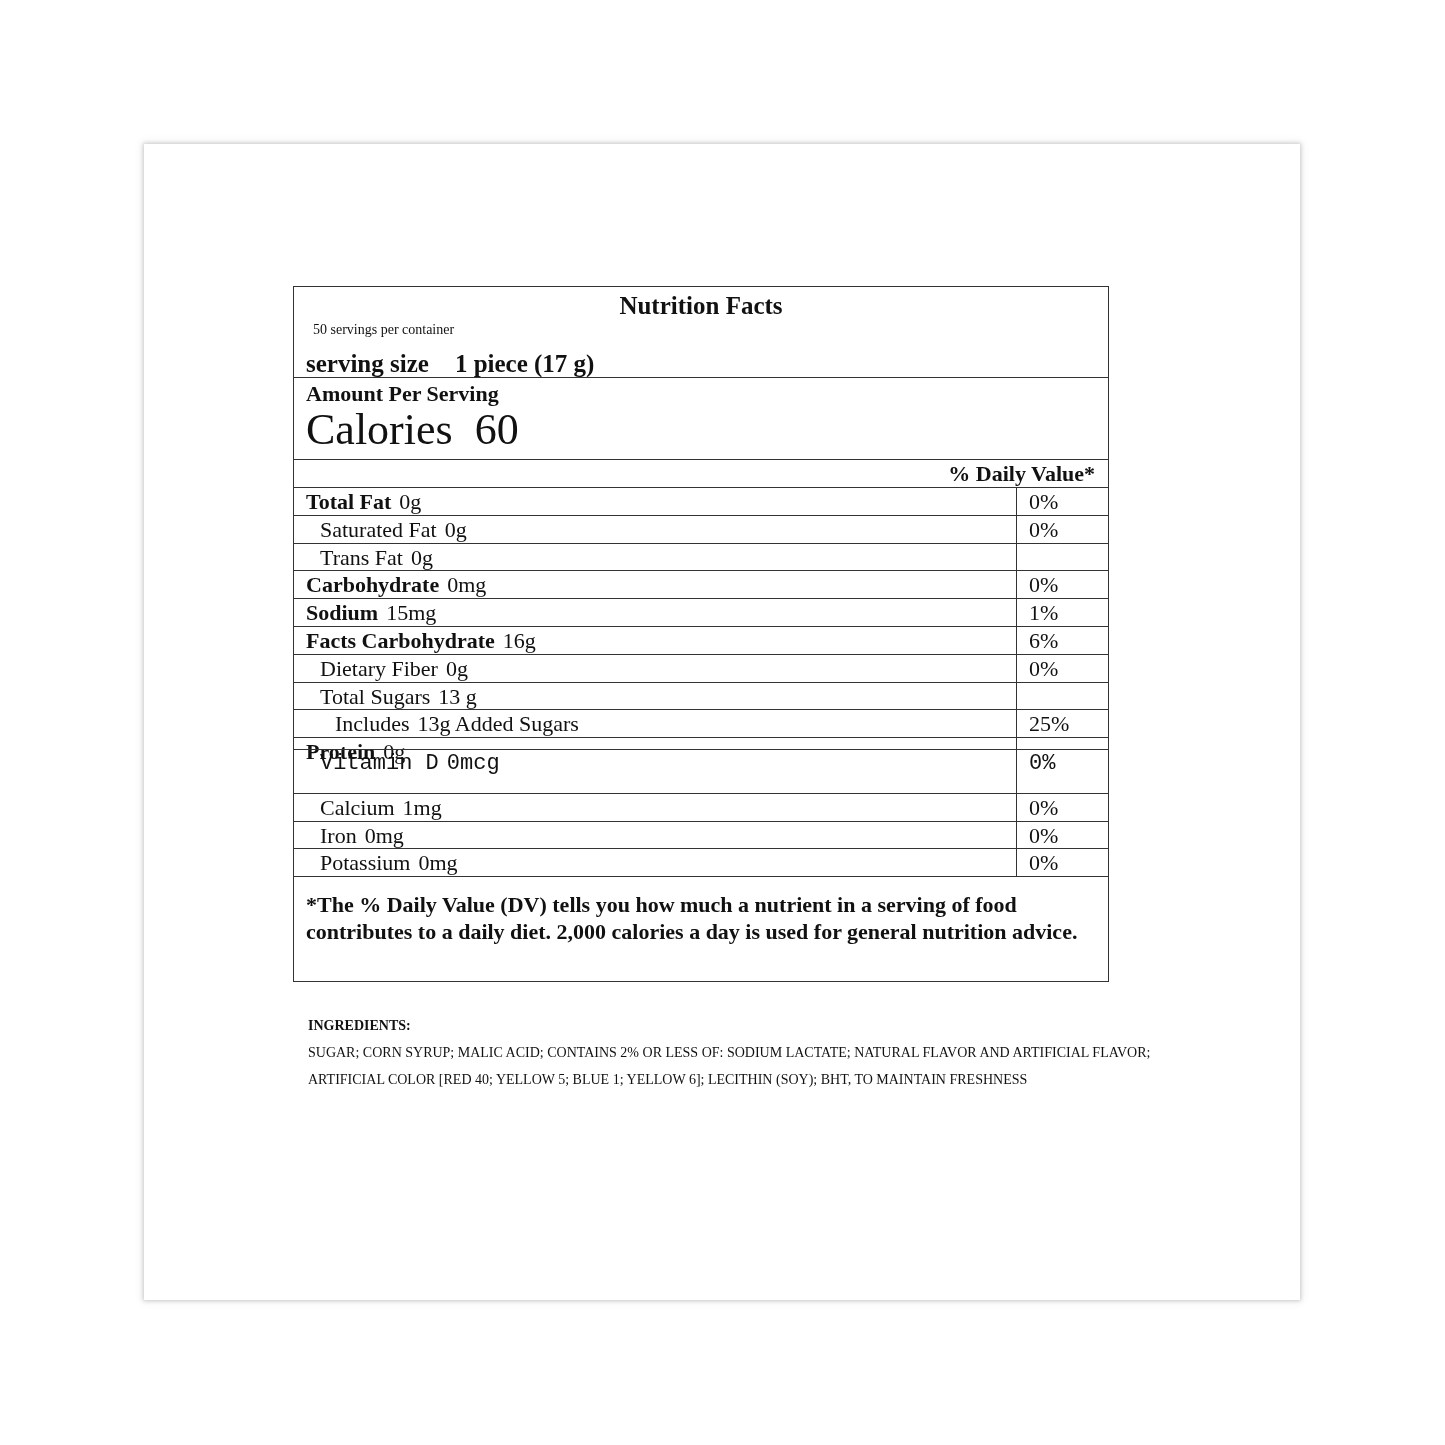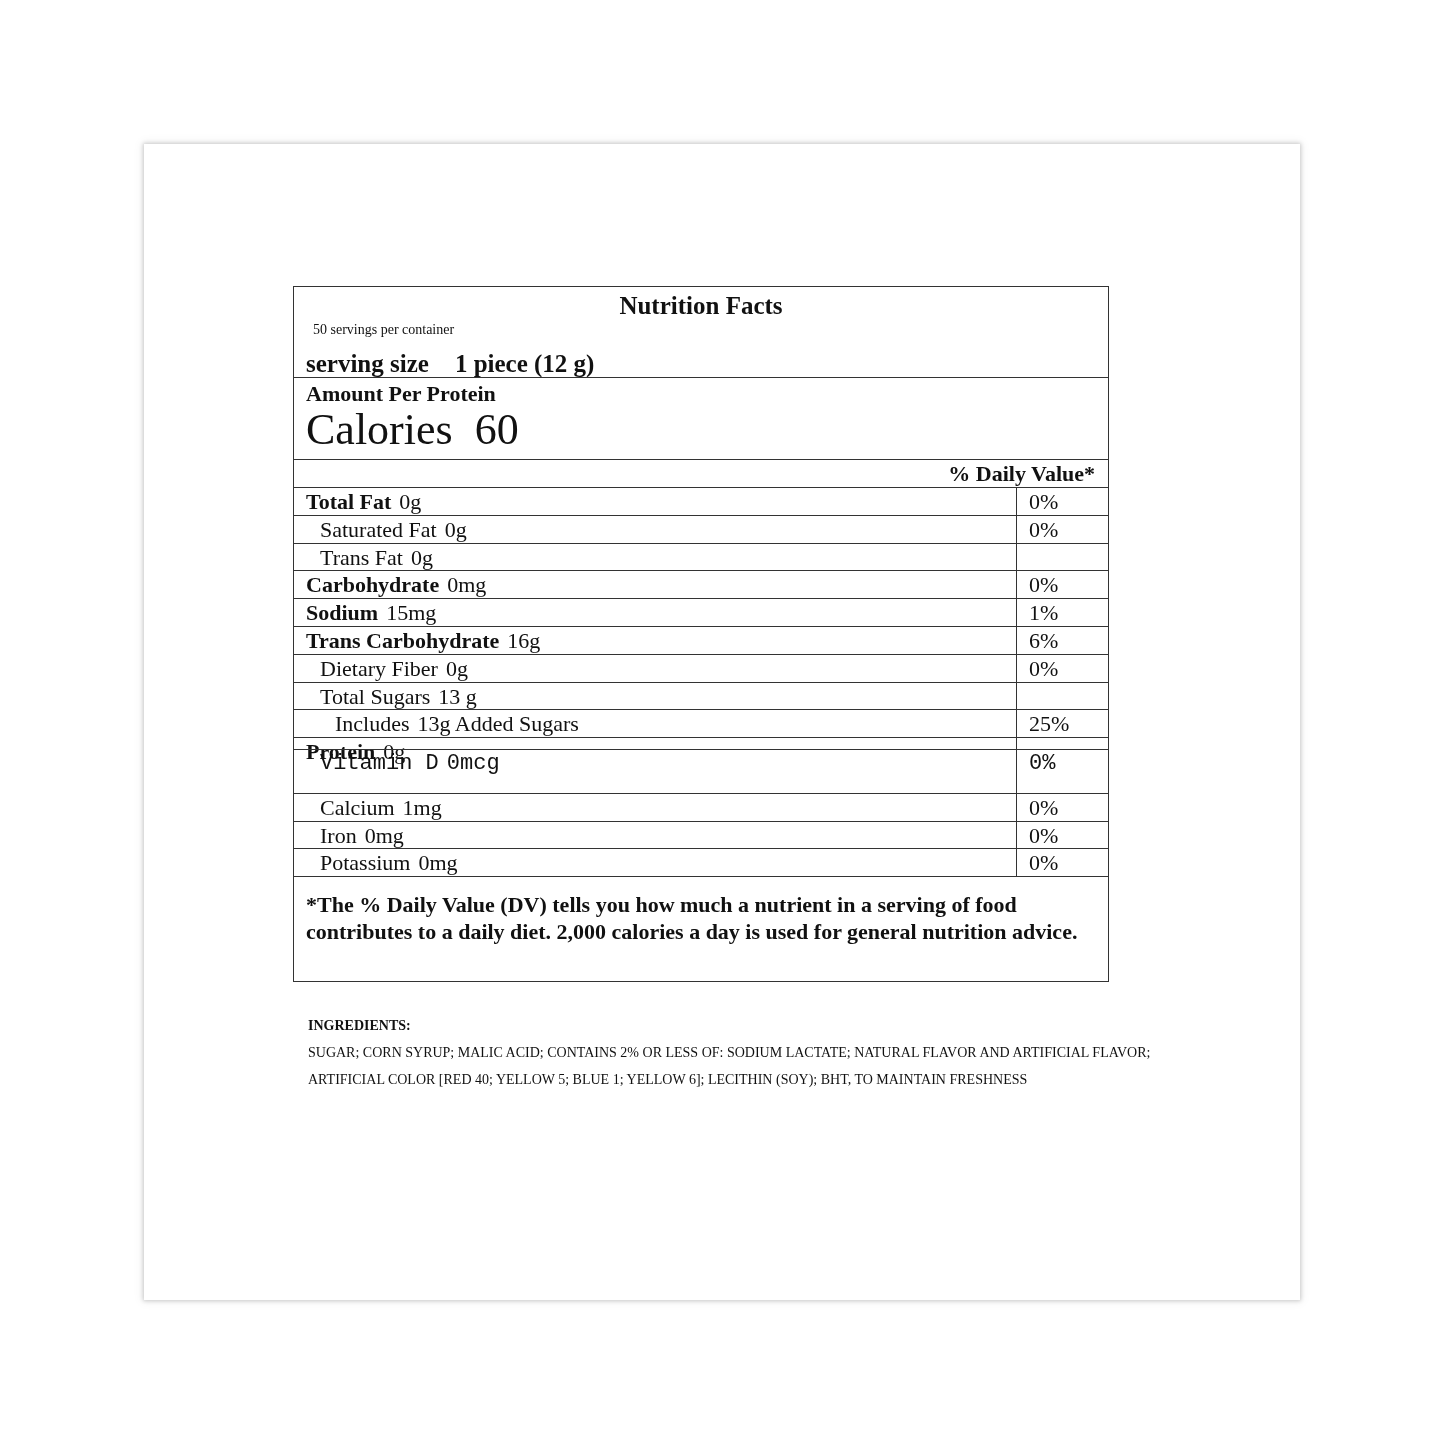--- a/index.html
+++ b/index.html
@@ -54,24 +54,24 @@
 </style>
 </head>
 <body>
 
 <div class="card"></div>
 
 <div class="label">
   <div class="txt title">Nutrition Facts</div>
   <div class="txt servings">50 servings per container</div>
   <div class="txt serving-size">
-    <span>serving size</span><span class="gap"></span><span>1 piece (12 g)</span>
+    <span>serving size</span><span class="gap"></span><span>1 piece (17 g)</span>
   </div>
   <div class="hline" style="top:90px"></div>
-  <div class="txt amount">Amount Per Protein</div>
+  <div class="txt amount">Amount Per Serving</div>
   <div class="txt calories">
     <span>Calories</span><span class="gap"></span><span>60</span>
   </div>
   <div class="hline" style="top:172px"></div>
   <div class="txt dv-header">% Daily Value*</div>
 
   <div class="vline" style="left:722px; top:200px; height:390px;"></div>
 
   <div class="rows" id="nutrient-rows">
       <div class="row" style="top: 0px;">
@@ -88,21 +88,21 @@
       </div>
       <div class="row" style="top: 83.4px;">
         <div class="name lvl0"><b>Carbohydrate</b><span class="amt">0mg</span></div>
         <div class="dv">0%</div>
       </div>
       <div class="row" style="top: 111.2px;">
         <div class="name lvl0"><b>Sodium</b><span class="amt">15mg</span></div>
         <div class="dv">1%</div>
       </div>
       <div class="row" style="top: 139px;">
-        <div class="name lvl0"><b>Trans Carbohydrate</b><span class="amt">16g</span></div>
+        <div class="name lvl0"><b>Facts Carbohydrate</b><span class="amt">16g</span></div>
         <div class="dv">6%</div>
       </div>
       <div class="row" style="top: 166.8px;">
         <div class="name lvl1"><span>Dietary Fiber</span><span class="amt">0g</span></div>
         <div class="dv">0%</div>
       </div>
       <div class="row" style="top: 194.6px;">
         <div class="name lvl1"><span>Total Sugars</span><span class="amt">13 g</span></div>
         <div class="dv"></div>
       </div>

